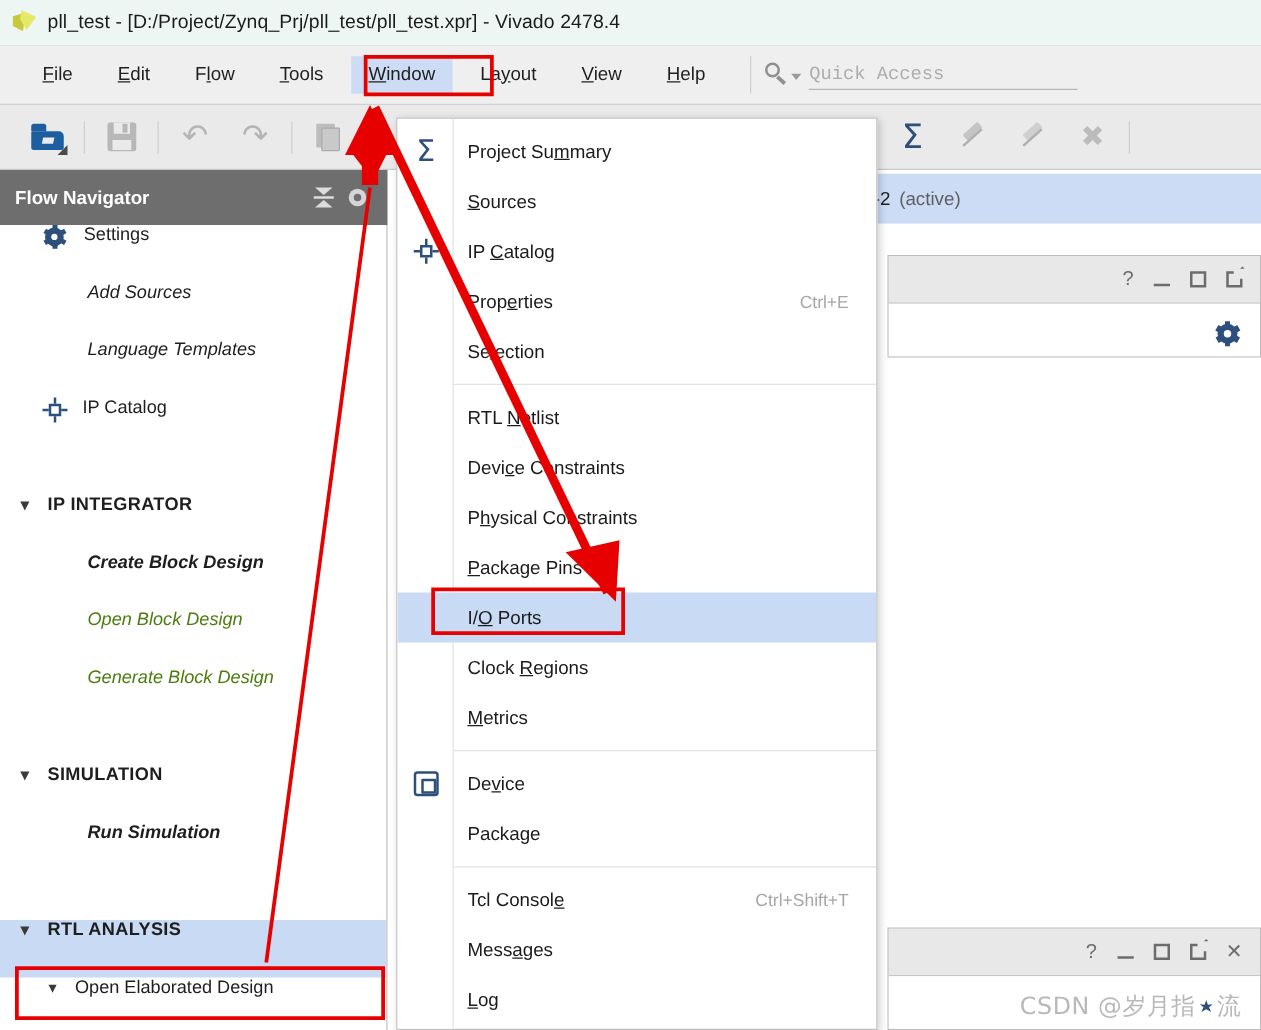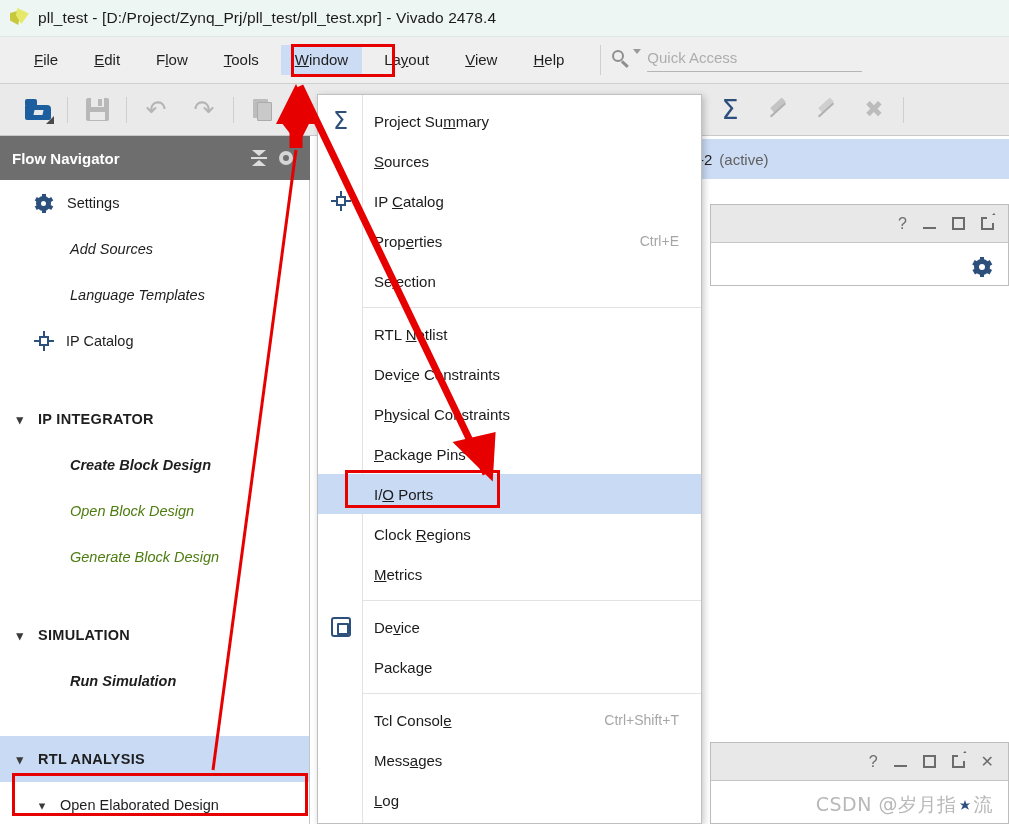--- a/index.html
+++ b/index.html
@@ -43,21 +43,21 @@
   }
   .menu-item {
     font-size:15px; color:#1f1f1f; padding:7px 14px;
     margin:0 4px; position:relative; line-height:1.1; white-space:nowrap;
   }
   .menu-item:first-child { margin-left:20px; }
   .menu-item .mn { text-decoration:underline; }
   .menu-item.active { background:#ccdcf5; }
   .menubar-sep { width:1px; height:30px; background:#cfcfcf; margin:0 10px 0 18px; }
   .quick-access {
-    display:flex; gap:6px; flex:1; position:relative;
+    display:flex; align-items:flex-end; gap:6px; flex:1; position:relative;font-family:Liberation Mono, monospace;
   }
   .qa-icon { width:20px; height:20px; position:relative; flex:0 0 auto; margin-bottom:3px;}
   .qa-icon .ring {
     position:absolute; left:1px; top:1px; width:12px; height:12px;
     border:2.4px solid #8f8f8f; border-radius:50%;
   }
   .qa-icon .handle {
     position:absolute; left:11px; top:11px; width:8px; height:2.6px;
     background:#8f8f8f; transform:rotate(42deg); transform-origin:left center;
   }
@@ -114,21 +114,21 @@
   .collapse-ico .b { bottom:2px; border-bottom:6px solid #dcdcdc; }
   .collapse-ico .bar { position:absolute; left:3px; top:9px; width:16px; height:2px; background:#dcdcdc; }
   .gear-ico-s { position:absolute; left:3px; top:3px; width:14px; height:14px; background:#d5d5d5; border-radius:50%; }
   .gear-ico-s:before { content:""; position:absolute; left:4px; top:4px; width:6px;height:6px; background:#6e6e6e; border-radius:50%; }
 
   .flownav {
     position:absolute; left:0; top:180px; width:310px; height:644px;
     background:#ffffff; border-right:1px solid #c4c4c4;
     font-size:14.5px; overflow:hidden;
   }
-  .fn-row { display:flex; align-items:center; height:46px; padding-left:18px; color:#1e1e1e; }
+  .fn-row { display:flex; align-items:flex-start; height:46px; padding-left:18px; color:#1e1e1e; }
   .fn-row.child { padding-left:70px;font-style:italic; }
   .fn-row.child-icon { padding-left:34px; }
   .fn-row.dim { color:#4d7c0f; }
   .fn-row.section { font-weight:bold; font-size:14.5px; letter-spacing:.3px; padding-left:12px; }
   .fn-row.section.sel { background:#c9daf5; }
   .fn-row .label { white-space:nowrap; }
   .chev {
     width:16px; flex:0 0 auto; margin-right:10px; display:inline-block;
     color:#3a3a3a; font-size:13px; text-align:center;
   }

